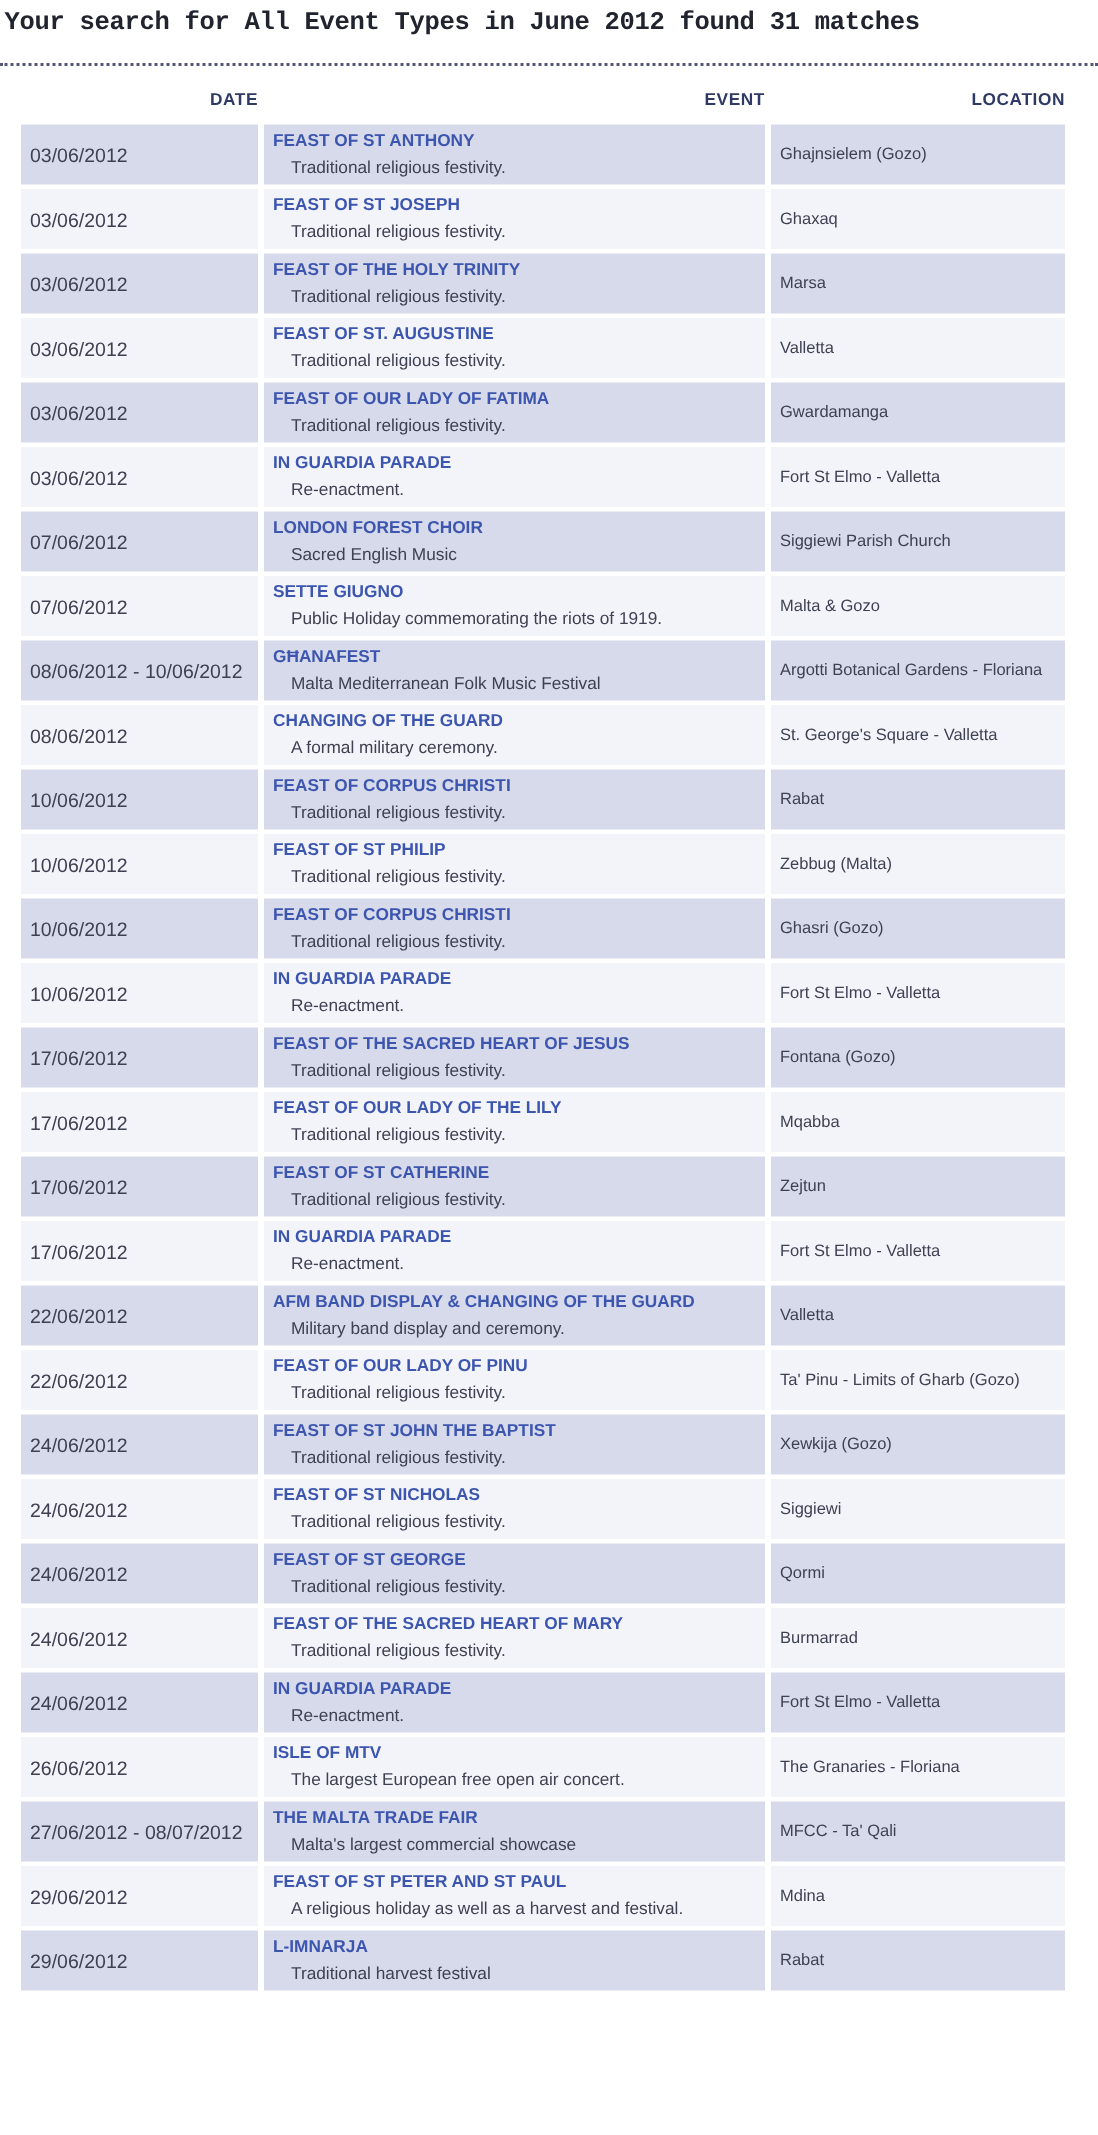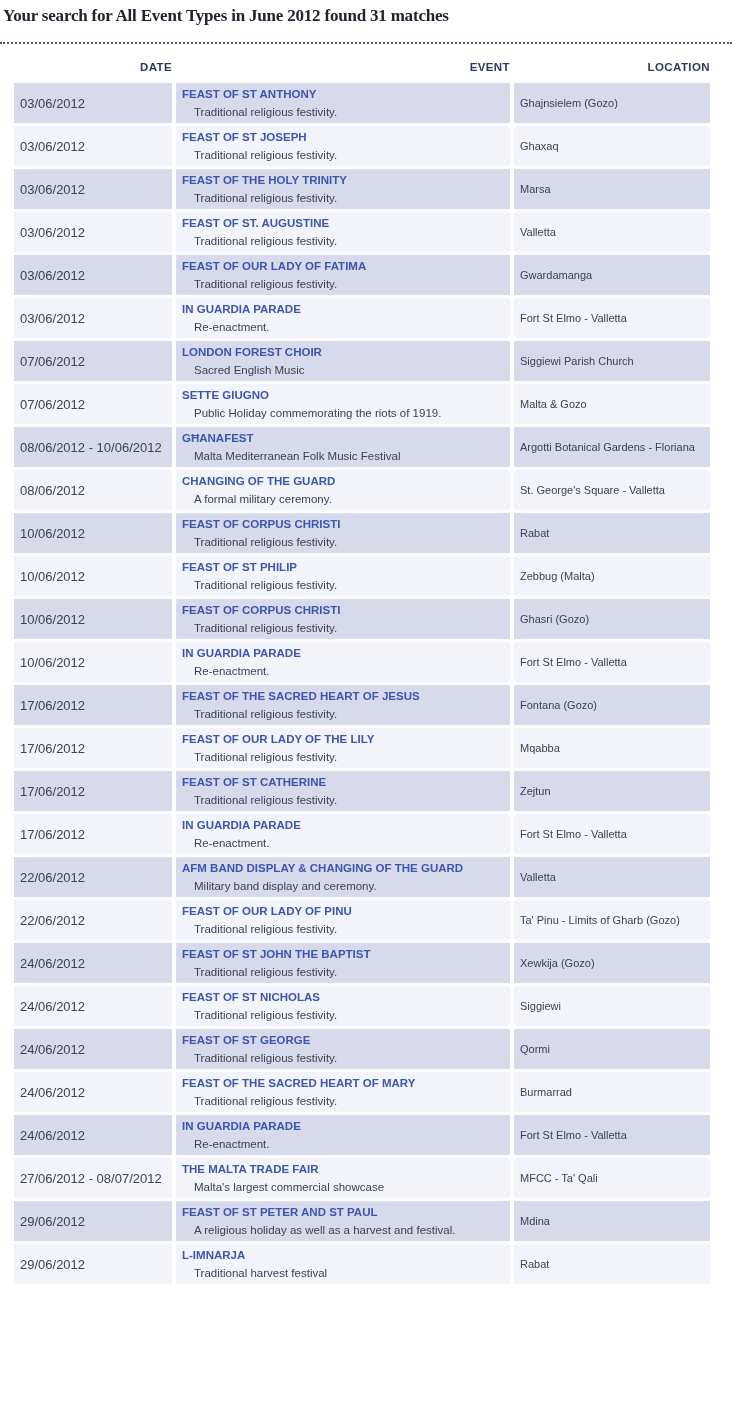--- a/index.html
+++ b/index.html
@@ -2,21 +2,21 @@
 <html><head>
 <meta charset="utf-8">
 <style>
   html, body { margin:0; padding:0; background:#ffffff; }
   body {
     width:732px; min-height:1423px;
     font-family:"Liberation Sans","DejaVu Sans",sans-serif;
     -webkit-font-smoothing:antialiased;
   }
   .page-title {
-    font-family:Liberation Serif, serif;
+    font-family:Liberation Mono, monospace;
     font-weight:bold; font-size:17px; line-height:20px;
     color:#21232f; margin:6px 0 16px 3px; letter-spacing:-0.2px;
   }
   .dotted-divider {
     border-top:2px dotted #565678; height:0; margin-top:8px; width:732px;
   }
   table.events {
     border-collapse:separate; border-spacing:4px 3px; table-layout:fixed;
     margin:5px 0 0 10px; width:704px;
   }
@@ -254,20 +254,28 @@
   </tr>
       <tr>
     <td class="date-cell">24/06/2012</td>
     <td>
       <div class="event-title">IN GUARDIA PARADE</div>
       <div class="event-desc">Re-enactment.</div>
     </td>
     <td class="location-cell">Fort St Elmo - Valletta</td>
   </tr>
       <tr>
+    <td class="date-cell">26/06/2012</td>
+    <td>
+      <div class="event-title">ISLE OF MTV</div>
+      <div class="event-desc">The largest European free open air concert.</div>
+    </td>
+    <td class="location-cell">The Granaries - Floriana</td>
+  </tr>
+      <tr>
     <td class="date-cell">27/06/2012 - 08/07/2012</td>
     <td>
       <div class="event-title">THE MALTA TRADE FAIR</div>
       <div class="event-desc">Malta's largest commercial showcase</div>
     </td>
     <td class="location-cell">MFCC - Ta' Qali</td>
   </tr>
       <tr>
     <td class="date-cell">29/06/2012</td>
     <td>

